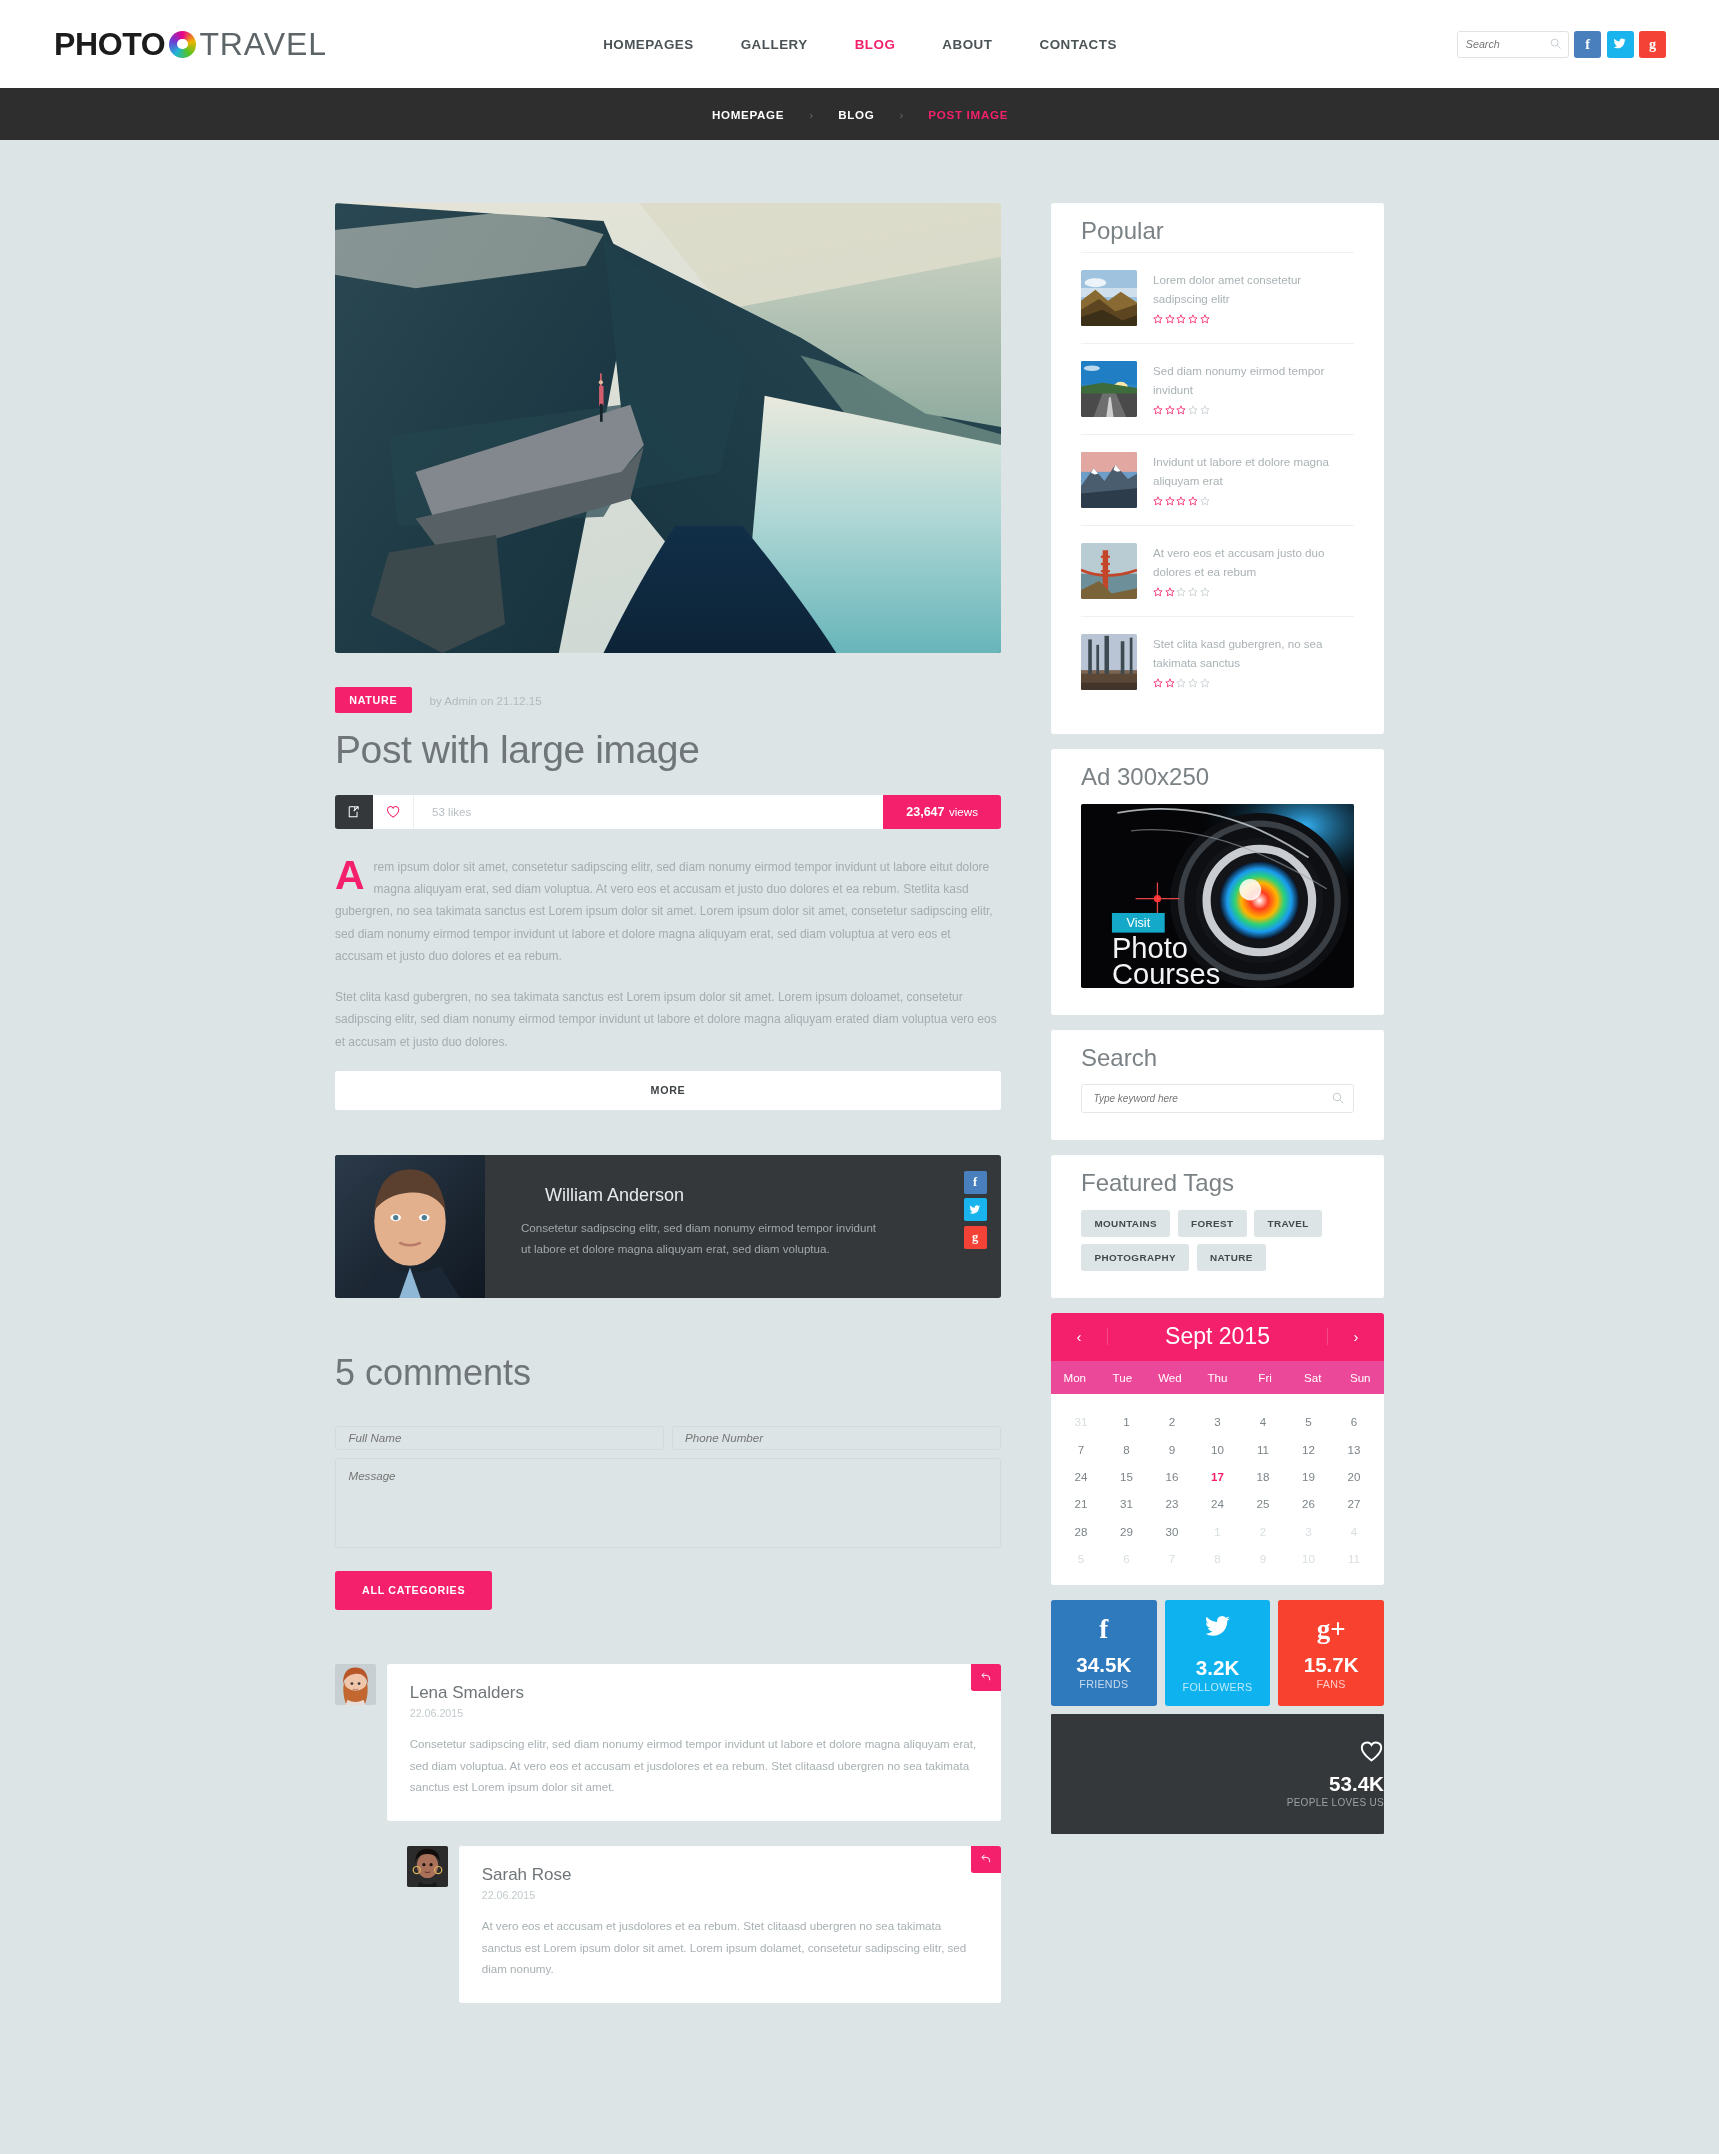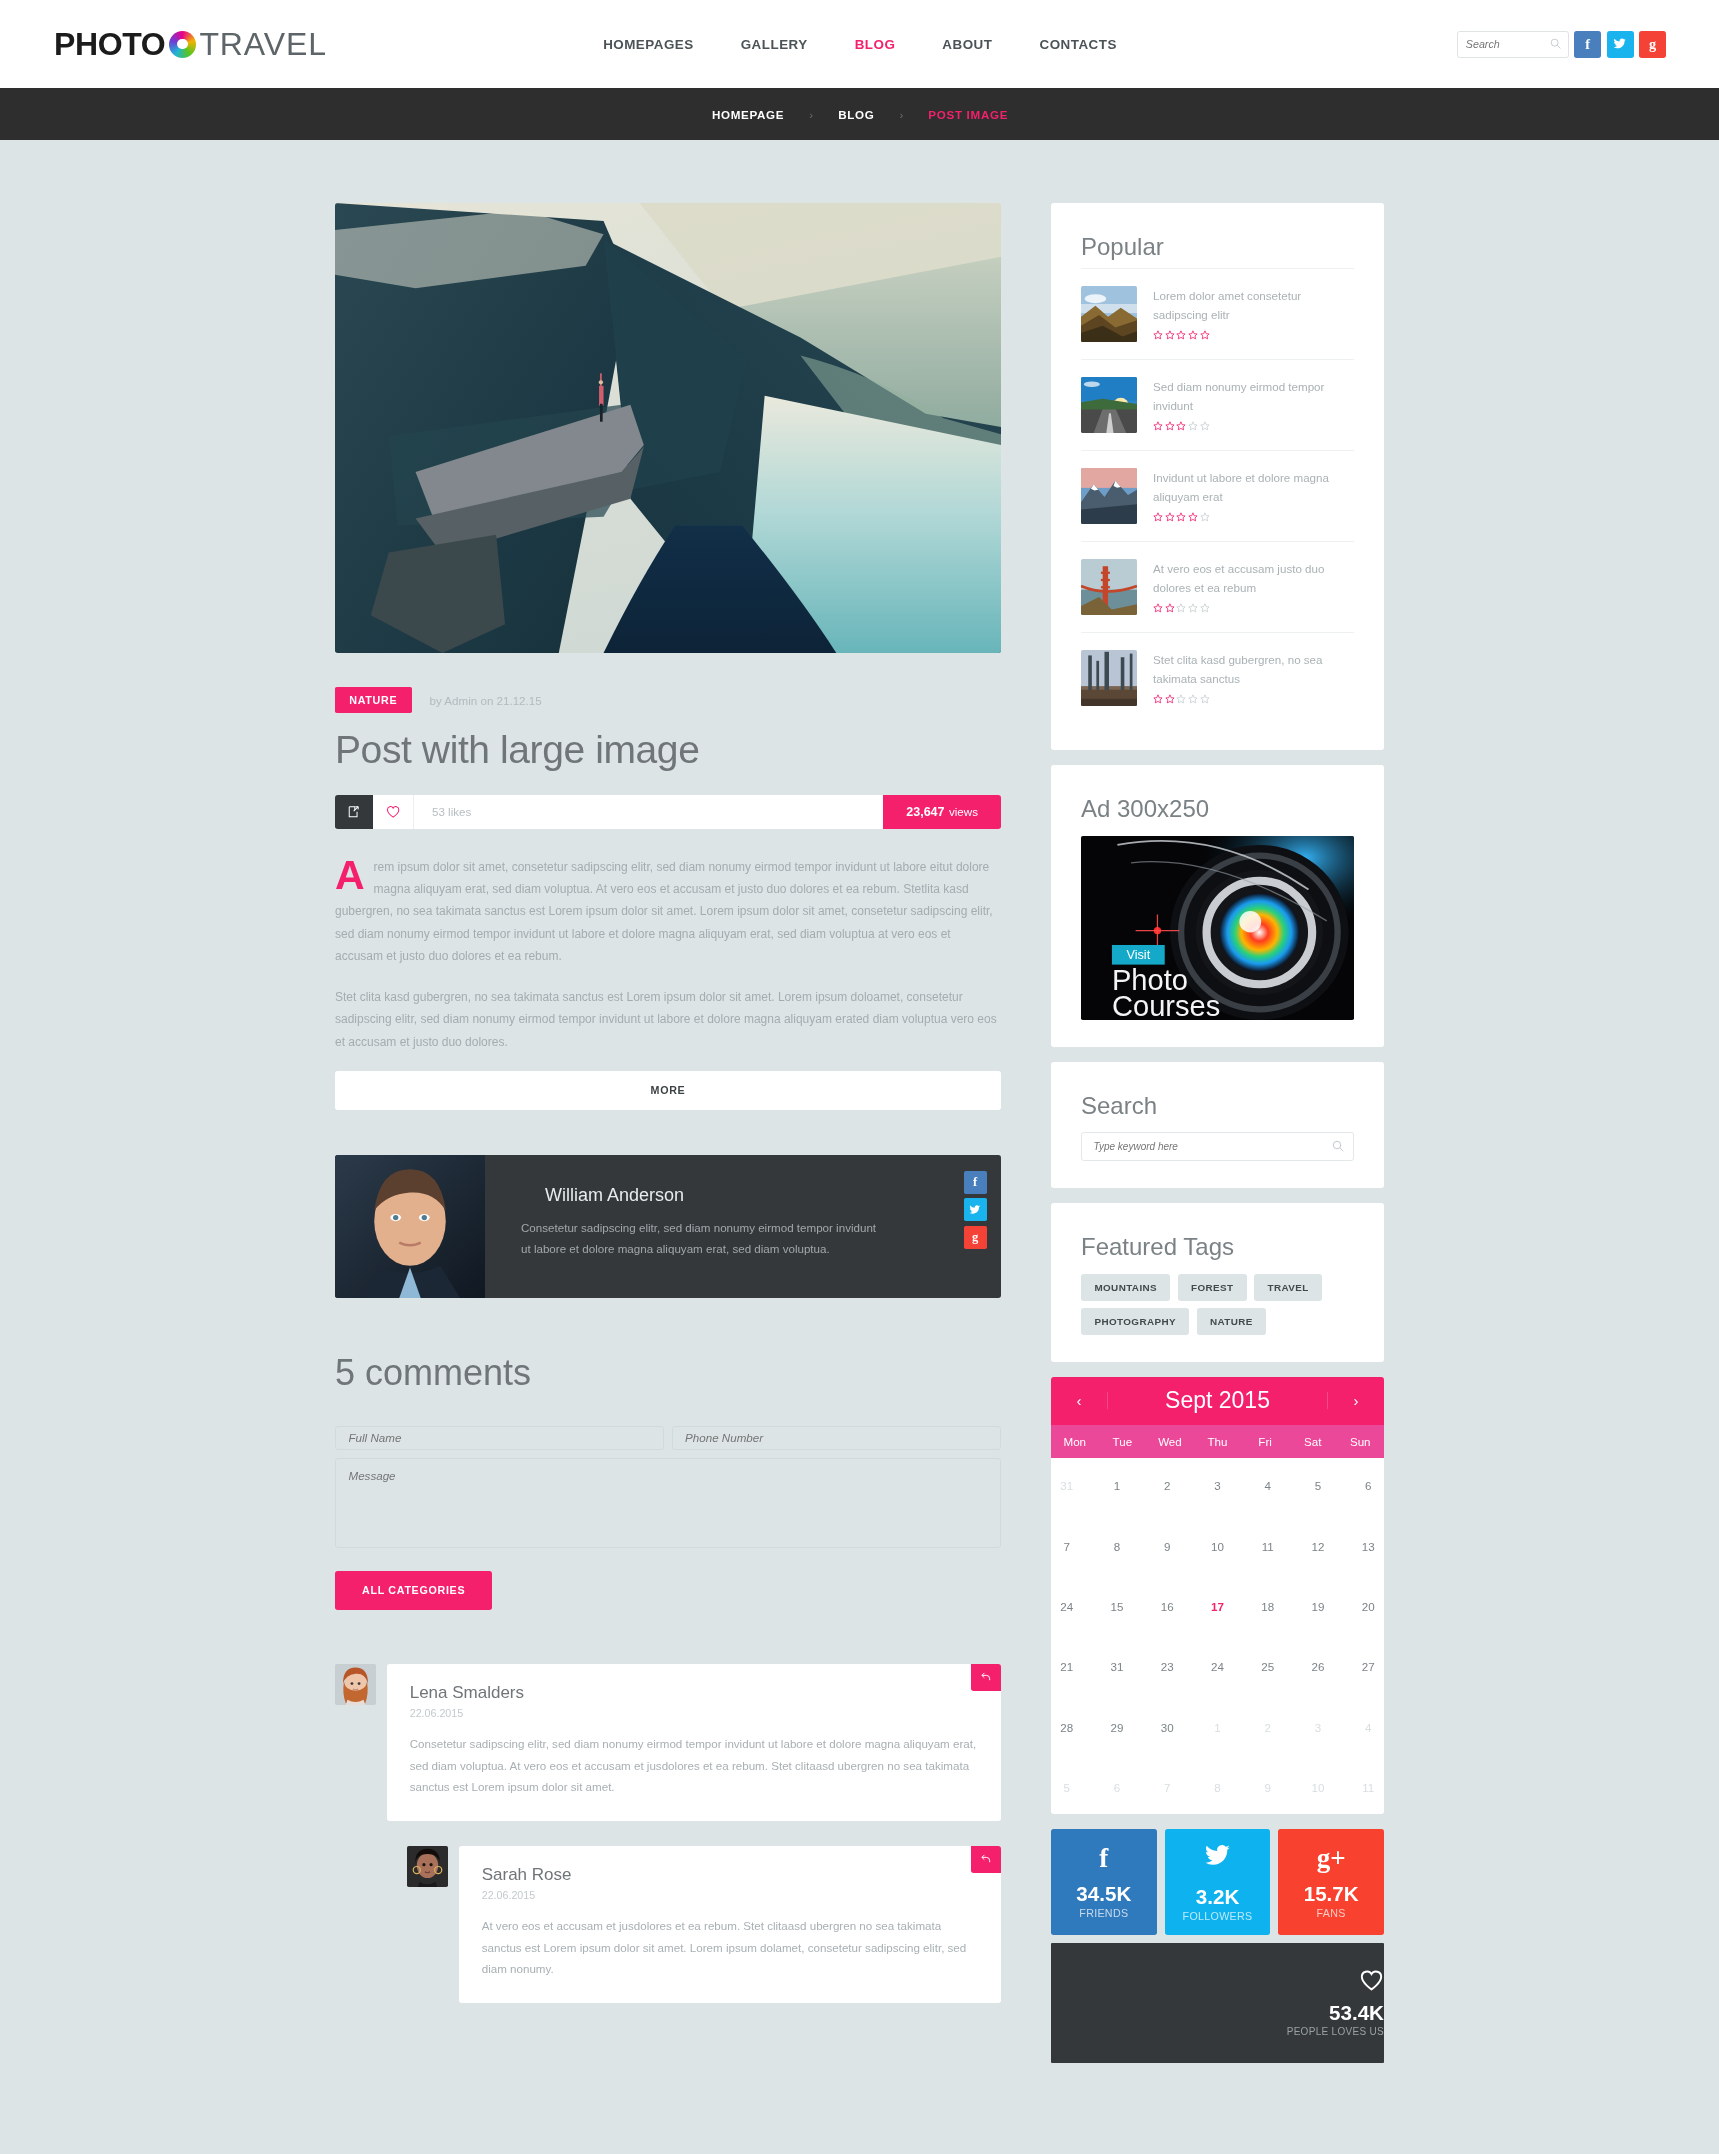--- a/index.html
+++ b/index.html
@@ -138,21 +138,21 @@
   .citem .cbody { flex:1; background:#fff; border-radius:2.7px; margin-left:10.7px;
      padding:19.7px 23px 23px; position:relative; }
   .citem .cname { font-size:17px; color:#6f7578; font-weight:300; }
   .citem .cdate { font-size:10.7px; color:#c3cacd; margin-top:3.6px; }
   .citem .ctext { font-size:11.6px; line-height:21.5px; color:#a8b0b3; margin-top:14.3px;}
   .replybtn { position:absolute; right:0; top:0; width:30px; height:27px;
      background:#f4206c; border-radius:0 2.7px 0 2.7px; display:flex;
      align-items:center; justify-content:center; cursor:pointer;}
 
   
-  .widget { background:#fff; border-radius:2.7px; padding:30px 30px 27px;
+  .widget { background:#fff; border-radius:2.7px; padding:14px 30px 27px;
      margin-bottom:15px; }
   .widget h3 { font-size:24px; font-weight:300; color:#7b8285; margin-bottom:7.2px;}
   .pop-item { display:flex; gap:16px; padding:17px 0; border-top:0.9px solid #eef1f2;}
   .pop-item:first-of-type{ border-top:0.9px solid #eef1f2; }
   .pop-thumb { width:56px; height:56px; flex:none; border-radius:1.8px;
      overflow:hidden;}
   .pop-thumb svg{width:100%;height:100%;display:block;}
   .pop-txt { font-size:11.6px; line-height:19px; color:#aab2b5; }
   .stars { margin-top:6.3px; display:flex; gap:1.8px;}
   .stars svg{ width:9.9px; height:9.9px; display:block;}
@@ -176,21 +176,21 @@
   .cal { border-radius:2.7px; overflow:hidden; margin-bottom:15px; background:#fff;}
   .cal-head { background:#f4206c; height:48px; display:flex; align-items:center;
      color:#fff; }
   .cal-head .arr { width:57px; text-align:center; font-size:15px; cursor:pointer;
      border-right:0.9px solid rgba(255,255,255,.18);}
   .cal-head .arr.r { border-right:0; border-left:0.9px solid rgba(255,255,255,.18);}
   .cal-head .mon { flex:1; text-align:center; font-size:23px; font-weight:300;}
   .cal-dow { background:#ec4899; display:flex; height:33px; }
   .cal-dow div { flex:1; color:#fff; font-size:11.6px; display:flex;
      align-items:center; justify-content:center; }
-  .cal-grid { display:grid; grid-template-columns:repeat(7,1fr); padding:14.3px 7.2px 12.5px;gap:33px;}
+  .cal-grid { display:grid; grid-template-columns:repeat(7,1fr); padding:14.3px 7.2px 12.5px;}
   .cal-grid span { text-align:center; font-size:11.6px; color:#7c8488;
      padding:7.2px 0; cursor:pointer;}
   .cal-grid span.mute { color:#d8dee0; }
   .cal-grid span.today { color:#f4206c; font-weight:700; }
 
   
   .socgrid { display:flex; gap:8px; }
   .soccard { flex:1; height:106px; border-radius:2.7px; display:flex;
      flex-direction:column; align-items:center; justify-content:center;
      color:#fff; }

